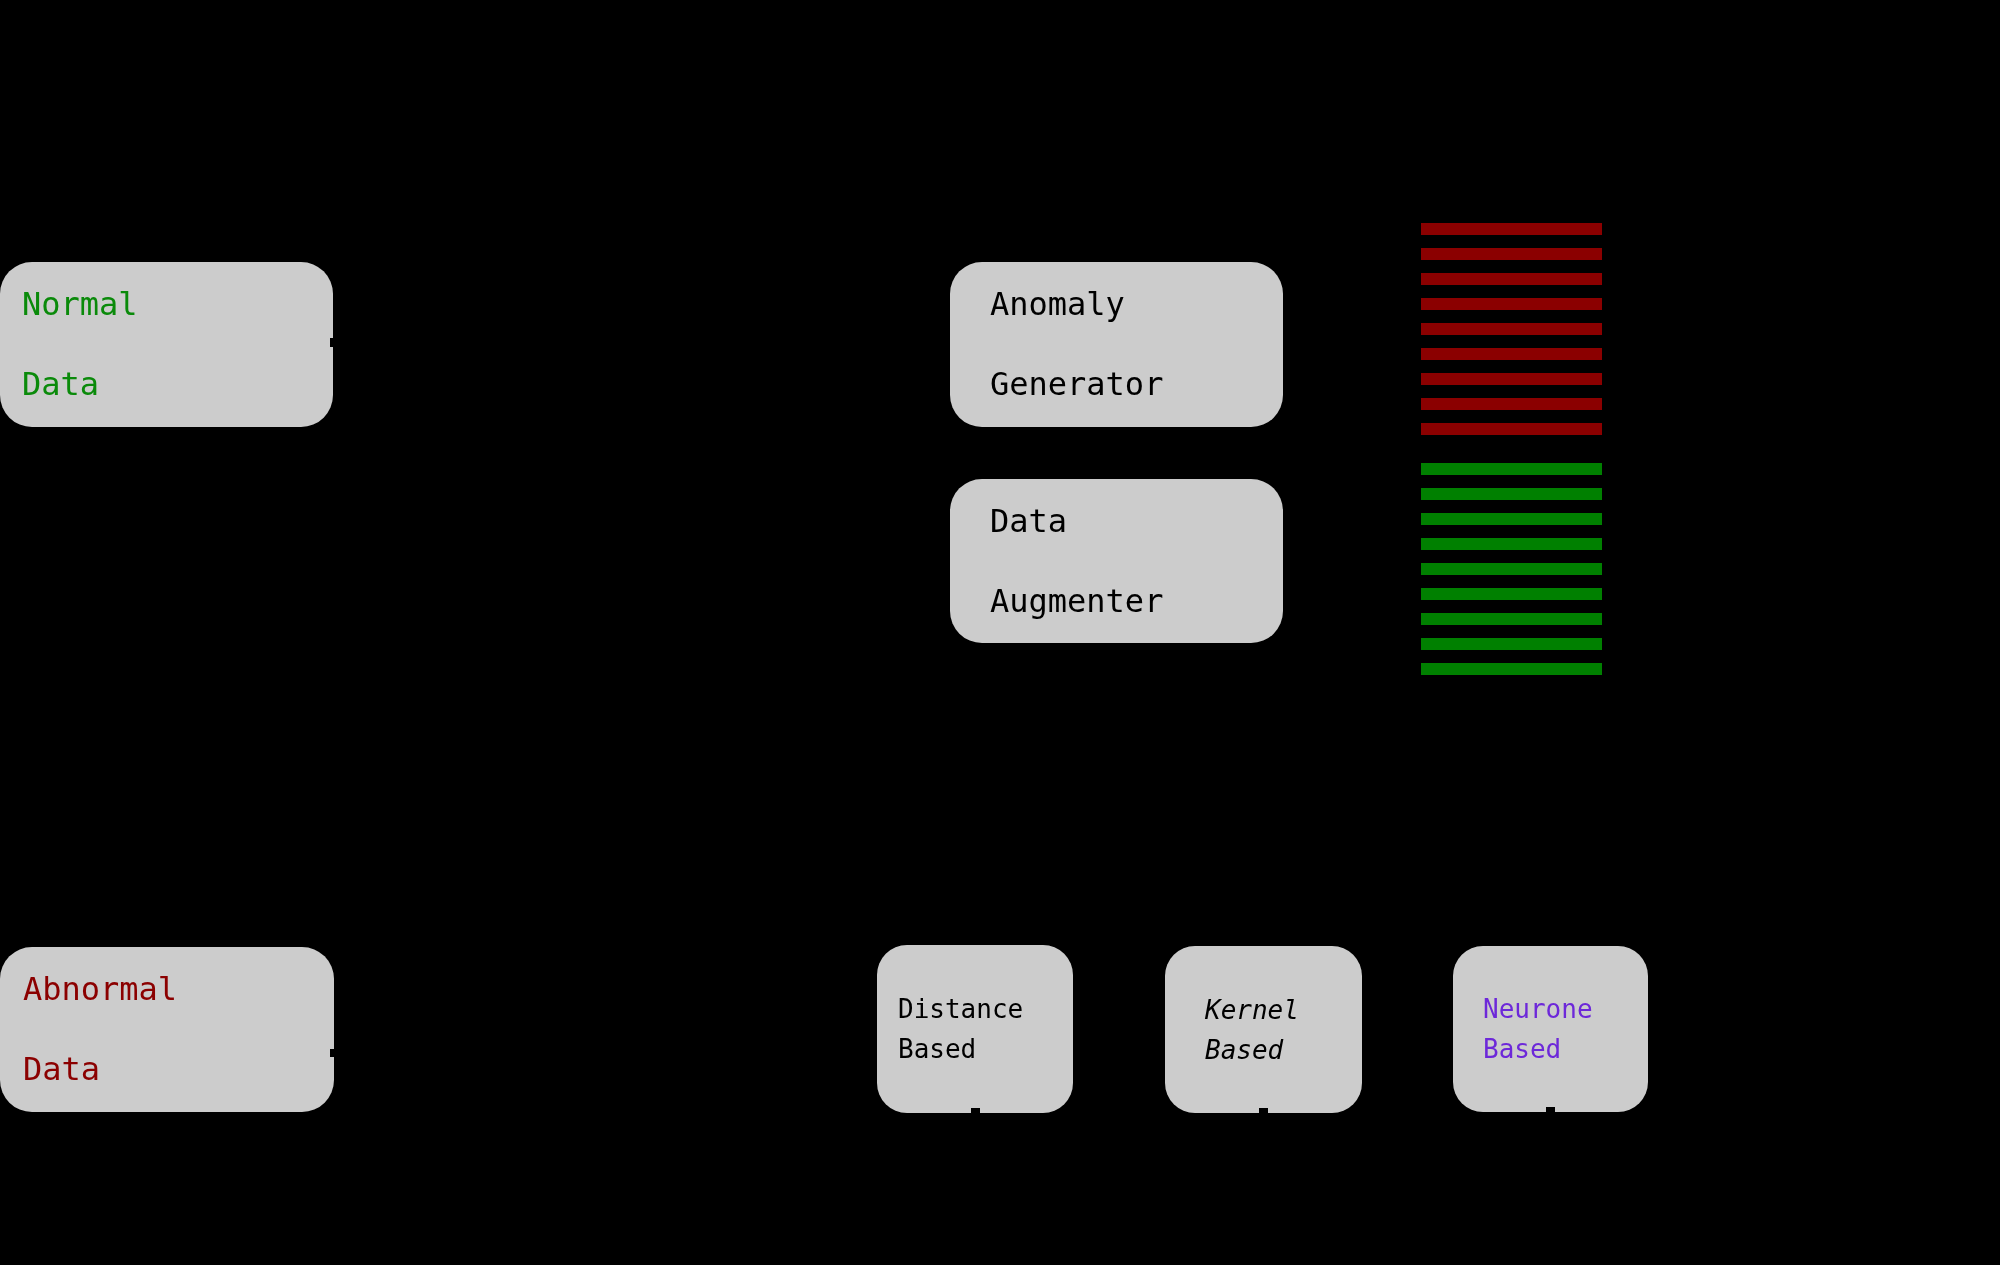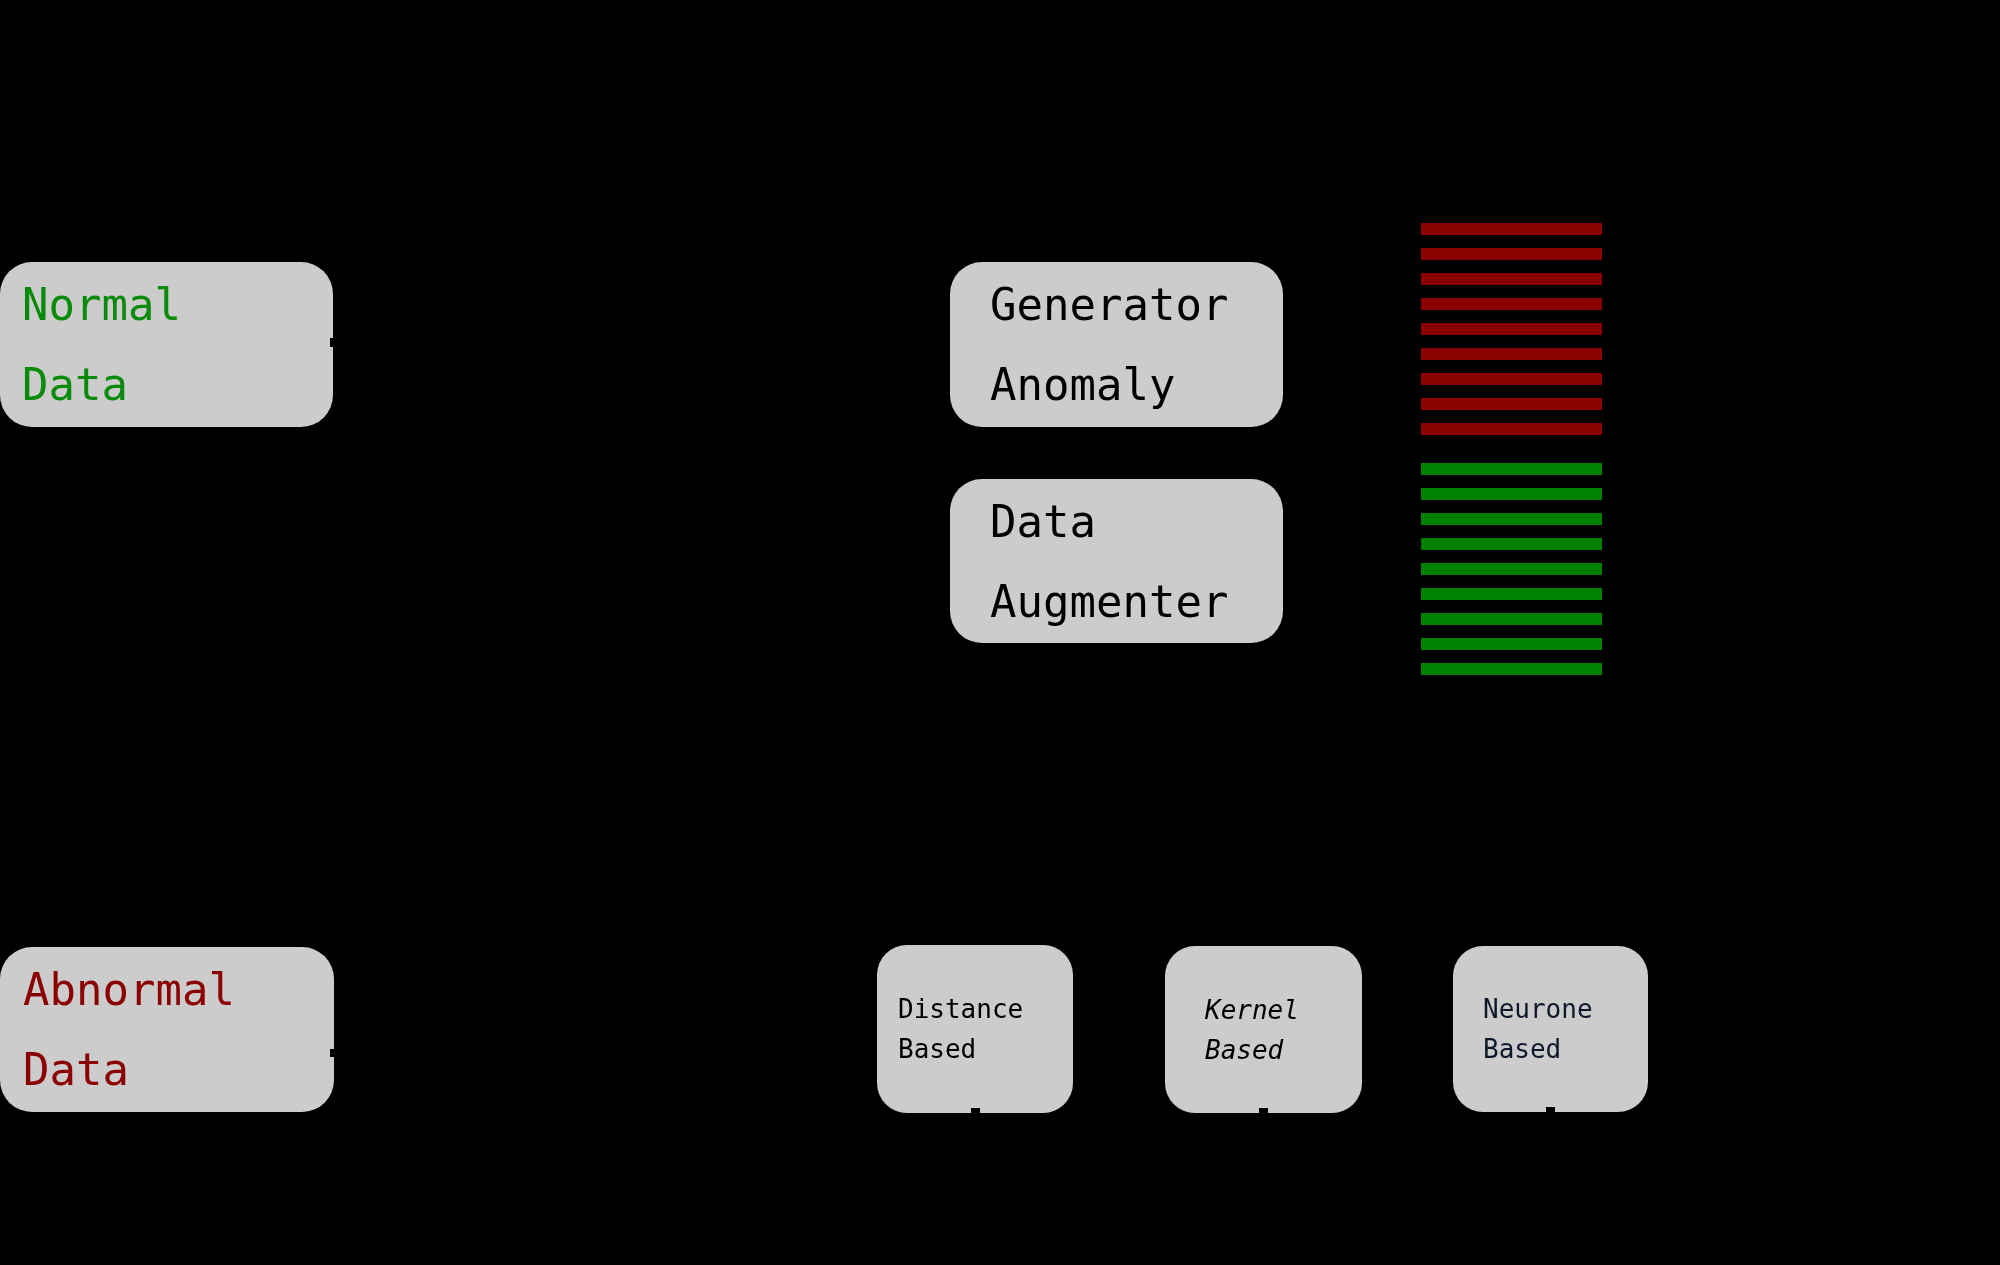--- a/index.html
+++ b/index.html
@@ -14,21 +14,21 @@
     position:absolute;
     background:#CCCCCC;
     border-radius:32px;
     display:flex;
     flex-direction:column;
     justify-content:center;
     box-sizing:border-box;
     color:#000;
   }
   .node .line{display:block;white-space:pre;}
-  .big{font-size:44px;line-height:55px;gap:25px;}
+  .big{font-size:32px;line-height:55px;gap:25px;}
   .small{font-size:26px;line-height:40px;border-radius:30px;}
 
   
   #node-normal    {left:0px;    top:262px; width:333px; height:165px; padding-left:22px;}
   #node-abnormal  {left:0px;    top:947px; width:334px; height:165px; padding-left:23px;}
   #node-anomgen   {left:950px;  top:262px; width:333px; height:165px; padding-left:40px;}
   #node-dataaug   {left:950px;  top:479px; width:333px; height:164px; padding-left:40px;}
   #node-distance  {left:877px;  top:945px; width:196px; height:168px; padding-left:21px;}
   #node-kernel    {left:1165px; top:946px; width:197px; height:167px; padding-left:40px;font-style:italic;}
   #node-neurone   {left:1453px; top:946px; width:195px; height:166px; padding-left:30px;}
@@ -63,40 +63,40 @@
     <span class="line">Normal</span>
     <span class="line">Data</span>
   </div>
 
   <div class="node big" id="node-abnormal" style="color: rgb(139, 0, 0);">
     <span class="line">Abnormal</span>
     <span class="line">Data</span>
   </div>
 
   <div class="node big" id="node-anomgen" style="color: rgb(0, 0, 0);">
+    <span class="line">Anomaly</span>
     <span class="line">Generator</span>
-    <span class="line">Anomaly</span>
   </div>
 
   <div class="node big" id="node-dataaug" style="color: rgb(0, 0, 0);">
     <span class="line">Data</span>
     <span class="line">Augmenter</span>
   </div>
 
   <div class="node small" id="node-distance" style="color: rgb(0, 0, 0);">
     <span class="line">Distance</span>
     <span class="line">Based</span>
   </div>
 
   <div class="node small" id="node-kernel" style="color: rgb(0, 0, 0);">
     <span class="line">Kernel</span>
     <span class="line">Based</span>
   </div>
 
-  <div class="node small" id="node-neurone" style="color: #0f172a;">
+  <div class="node small" id="node-neurone" style="color: #6d28d9;">
     <span class="line">Neurone</span>
     <span class="line">Based</span>
   </div>
 
   <div class="stack" id="stack-anomalous">
       <div class="stripe" style="background: rgb(139, 0, 0);"></div>
       <div class="stripe" style="background: rgb(139, 0, 0);"></div>
       <div class="stripe" style="background: rgb(139, 0, 0);"></div>
       <div class="stripe" style="background: rgb(139, 0, 0);"></div>
       <div class="stripe" style="background: rgb(139, 0, 0);"></div>

